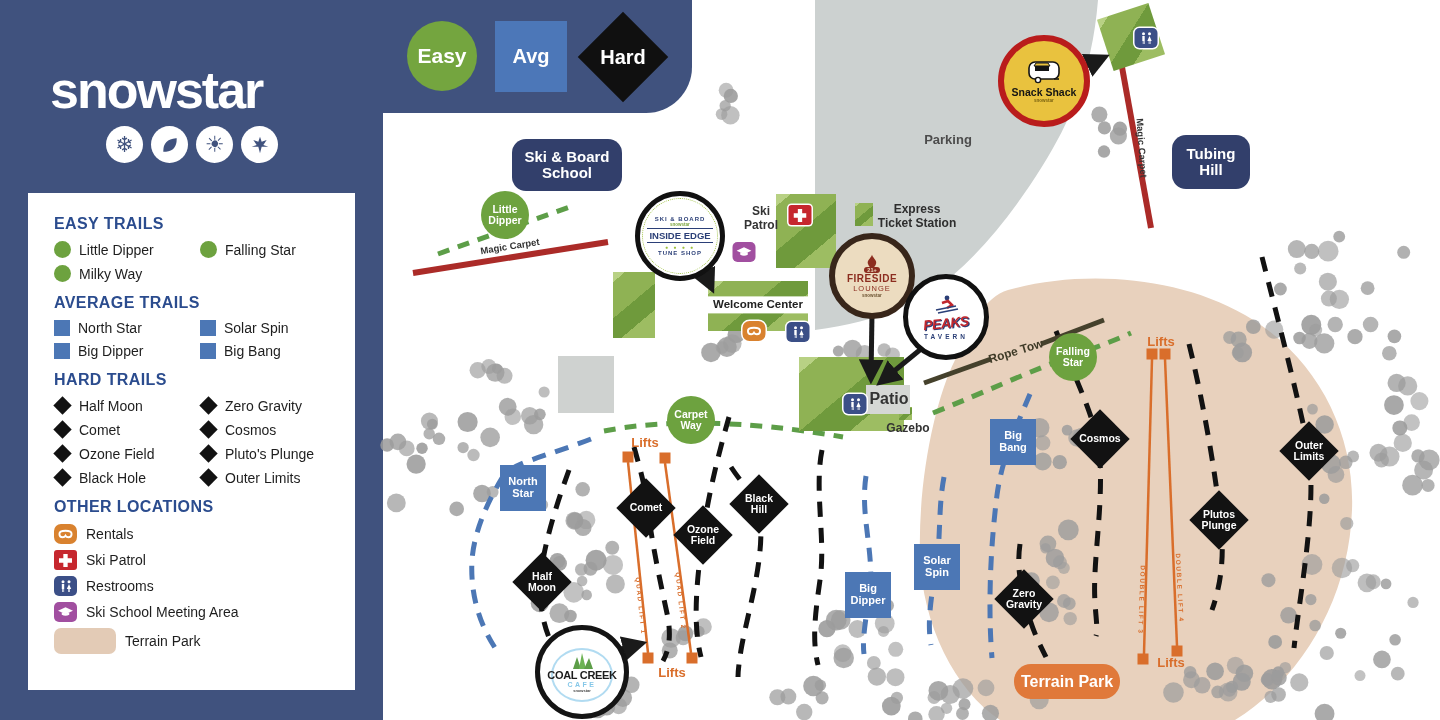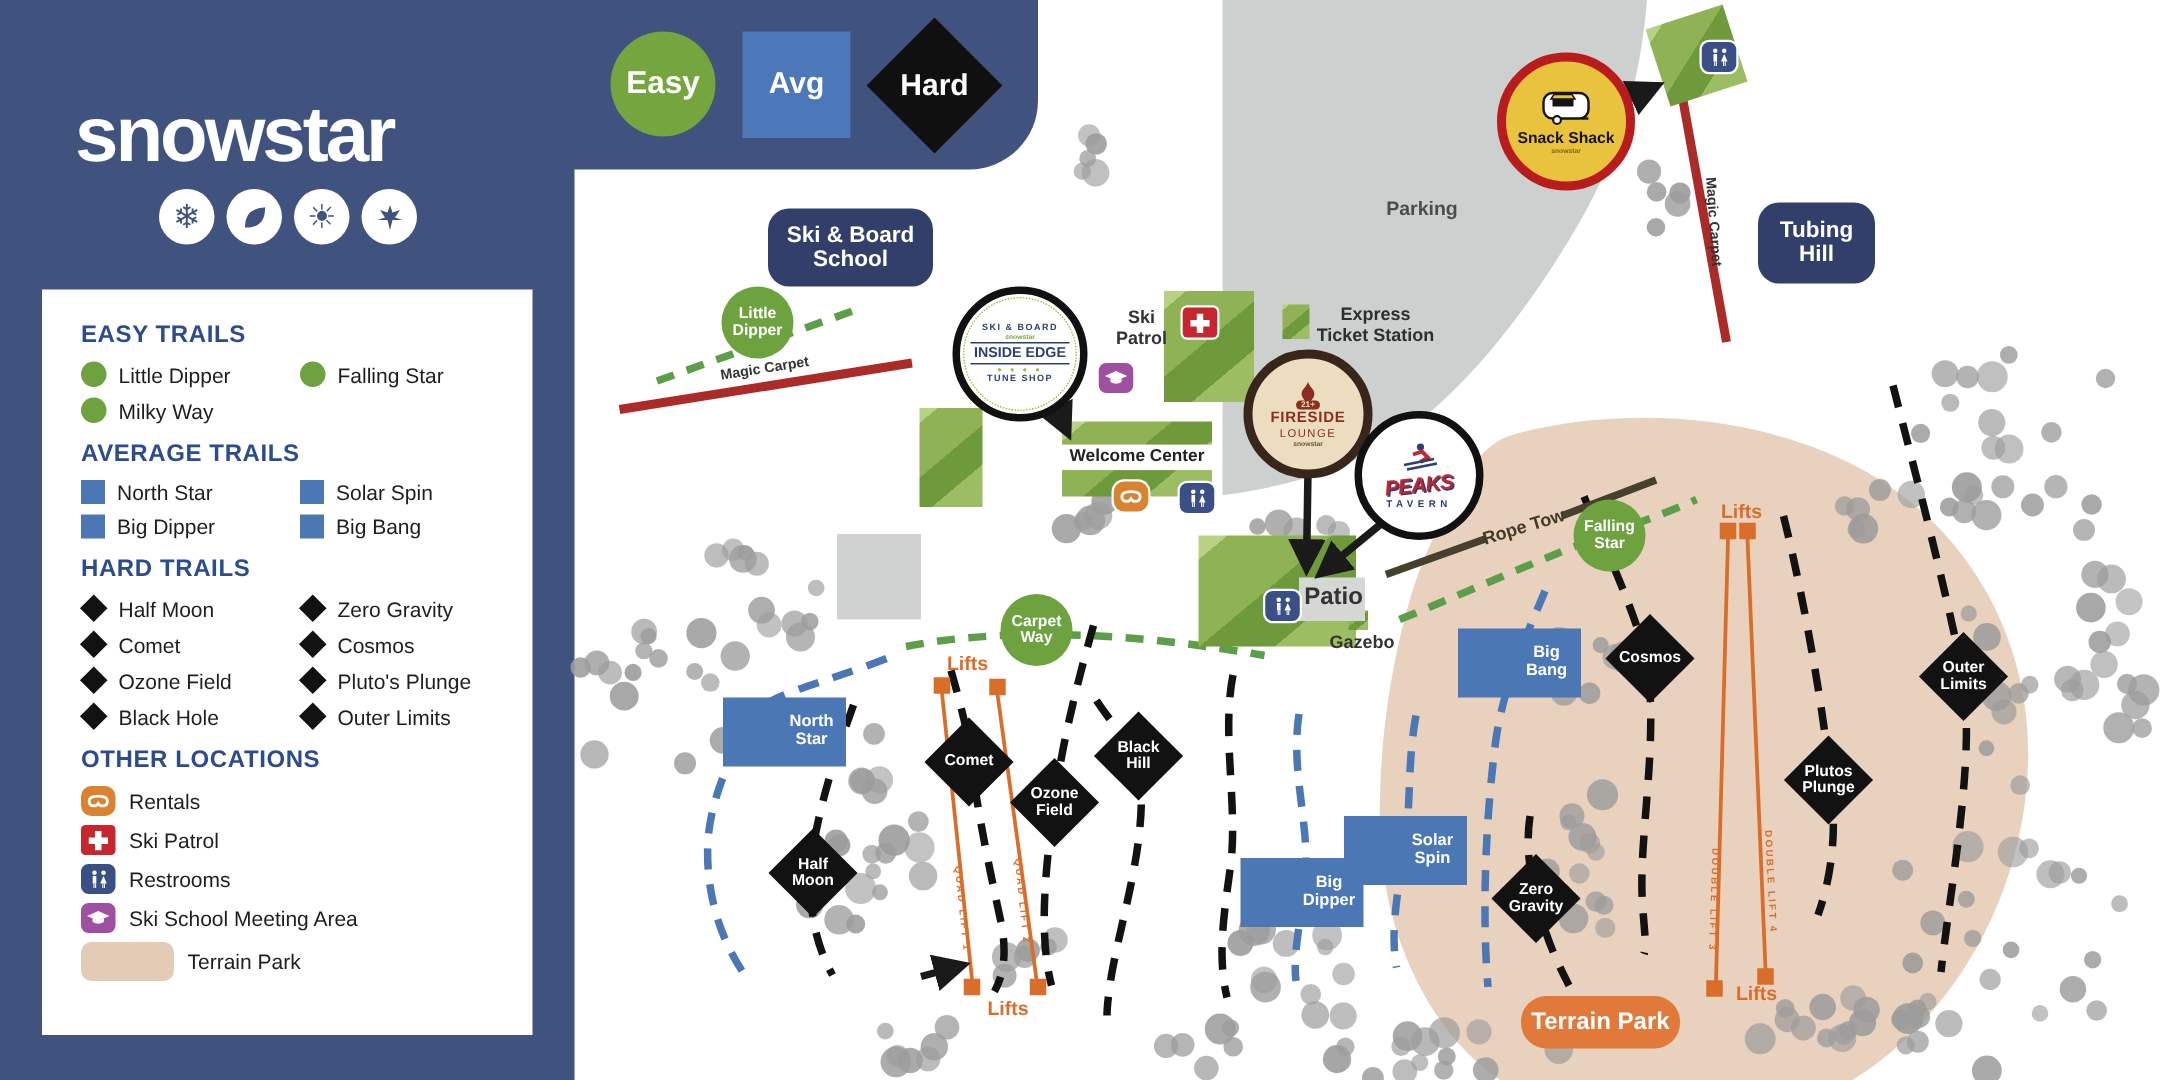--- a/index.html
+++ b/index.html
@@ -43,21 +43,21 @@
   .oi-terrain{width:62px;height:26px;flex:0 0 62px;background:#e3cbb6;border-radius:7px;}
   
   #map{position:absolute;inset:0;z-index:2;}
   #base-svg,#overlay-svg{position:absolute;left:0;top:0;z-index:0;}
   #overlay-svg{z-index:4;pointer-events:none;}
   .bldg{position:absolute;z-index:1;background:linear-gradient(140deg,#b8d184 10%,#8fb254 10% 46%,#6f9a3c 46% 72%,#9dbd62 72%);}
   .gray-bldg{position:absolute;z-index:1;}
   .marker{position:absolute;transform:translate(-50%,-50%);display:flex;align-items:center;justify-content:center;
           text-align:center;color:#fff;font-weight:800;white-space:pre-line;line-height:1.05;z-index:3;}
   .m-easy{width:48px;height:48px;border-radius:50%;background:#6da23f;font-size:10.5px;}
-  .m-avg{width:46px;height:46px;background:#4c77b5;font-size:11px;padding-left:36px;}
+  .m-avg{width:46px;height:46px;background:#4c77b5;font-size:11px;}
   .m-hard{width:58px;height:58px;font-size:10.5px;}
   .m-hard::before{content:'';position:absolute;inset:8px;background:#121212;transform:rotate(45deg);}
   .m-hard .dlabel{position:relative;z-index:1;white-space:pre-line;}
   .navybox{position:absolute;background:#323f6b;color:#fff;font-weight:800;font-size:15px;border-radius:14px;
            display:flex;align-items:center;justify-content:center;text-align:center;white-space:pre-line;
            line-height:1.1;z-index:3;}
   .terrainlabel{position:absolute;background:#e0793a;color:#fff;font-weight:800;font-size:16px;border-radius:17px;
            display:flex;align-items:center;justify-content:center;z-index:3;}
   .arealabel{position:absolute;transform:translate(-50%,-50%);font-weight:700;text-align:center;
              white-space:pre-line;line-height:1.15;z-index:2;}
@@ -592,20 +592,31 @@
         <rect x="3" y="2" width="30" height="17" rx="6" fill="#fff" stroke="#141414" stroke-width="1.6"></rect>
         <rect x="9" y="6" width="14" height="5" fill="#141414"></rect>
         <path d="M8 6 L24 6 L22 3 L10 3 Z" fill="#e9c23e" stroke="#141414" stroke-width="1"></path>
         <circle cx="12" cy="20" r="2.6" fill="#fff" stroke="#141414" stroke-width="1.4"></circle>
         <path d="M28 19 L33 19" stroke="#141414" stroke-width="1.6"></path>
       </svg>
       <div class="lbl">Snack Shack</div>
       <div class="brand">snowstar</div>
     </div>
 
+    <div class="badge b-coal" style="left:582px;top:672px;">
+      <div class="sketch"></div>
+      <svg width="34" height="18" viewBox="0 0 34 18" style="position:relative">
+        <polygon points="8,18 12,6 16,18" fill="#5d9e48"></polygon>
+        <polygon points="14,18 17,2 21,18" fill="#6db354"></polygon>
+        <polygon points="19,18 24,7 28,18" fill="#5d9e48"></polygon>
+      </svg>
+      <div class="l1">COAL CREEK</div>
+      <div class="l2">CAFE</div>
+      <div class="brand">snowstar</div>
+    </div>
 
   <div class="bldg" style="left: 613px; top: 272px; width: 42px; height: 66px;"></div>
       <div class="bldg" style="left: 776px; top: 194px; width: 60px; height: 74px;"></div>
       <div class="bldg" style="left: 708px; top: 281px; width: 100px; height: 50px;"></div>
       <div class="bldg" style="left: 799px; top: 357px; width: 105px; height: 74px;"></div>
       <div class="bldg" style="left: 855px; top: 203px; width: 18px; height: 23px;"></div>
       <div class="bldg" style="left: 1104px; top: 10px; width: 54px; height: 54px; transform: rotate(-18deg);"></div>
       <div class="bldg" style="left: 899px; top: 407px; width: 13px; height: 13px;"></div>
       <div class="gray-bldg" style="left: 558px; top: 356px; width: 56px; height: 57px; background: rgb(207, 210, 208);"></div>
       <div class="gray-bldg" style="left: 866px; top: 385px; width: 44px; height: 29px; background: rgb(213, 215, 212);"></div>

